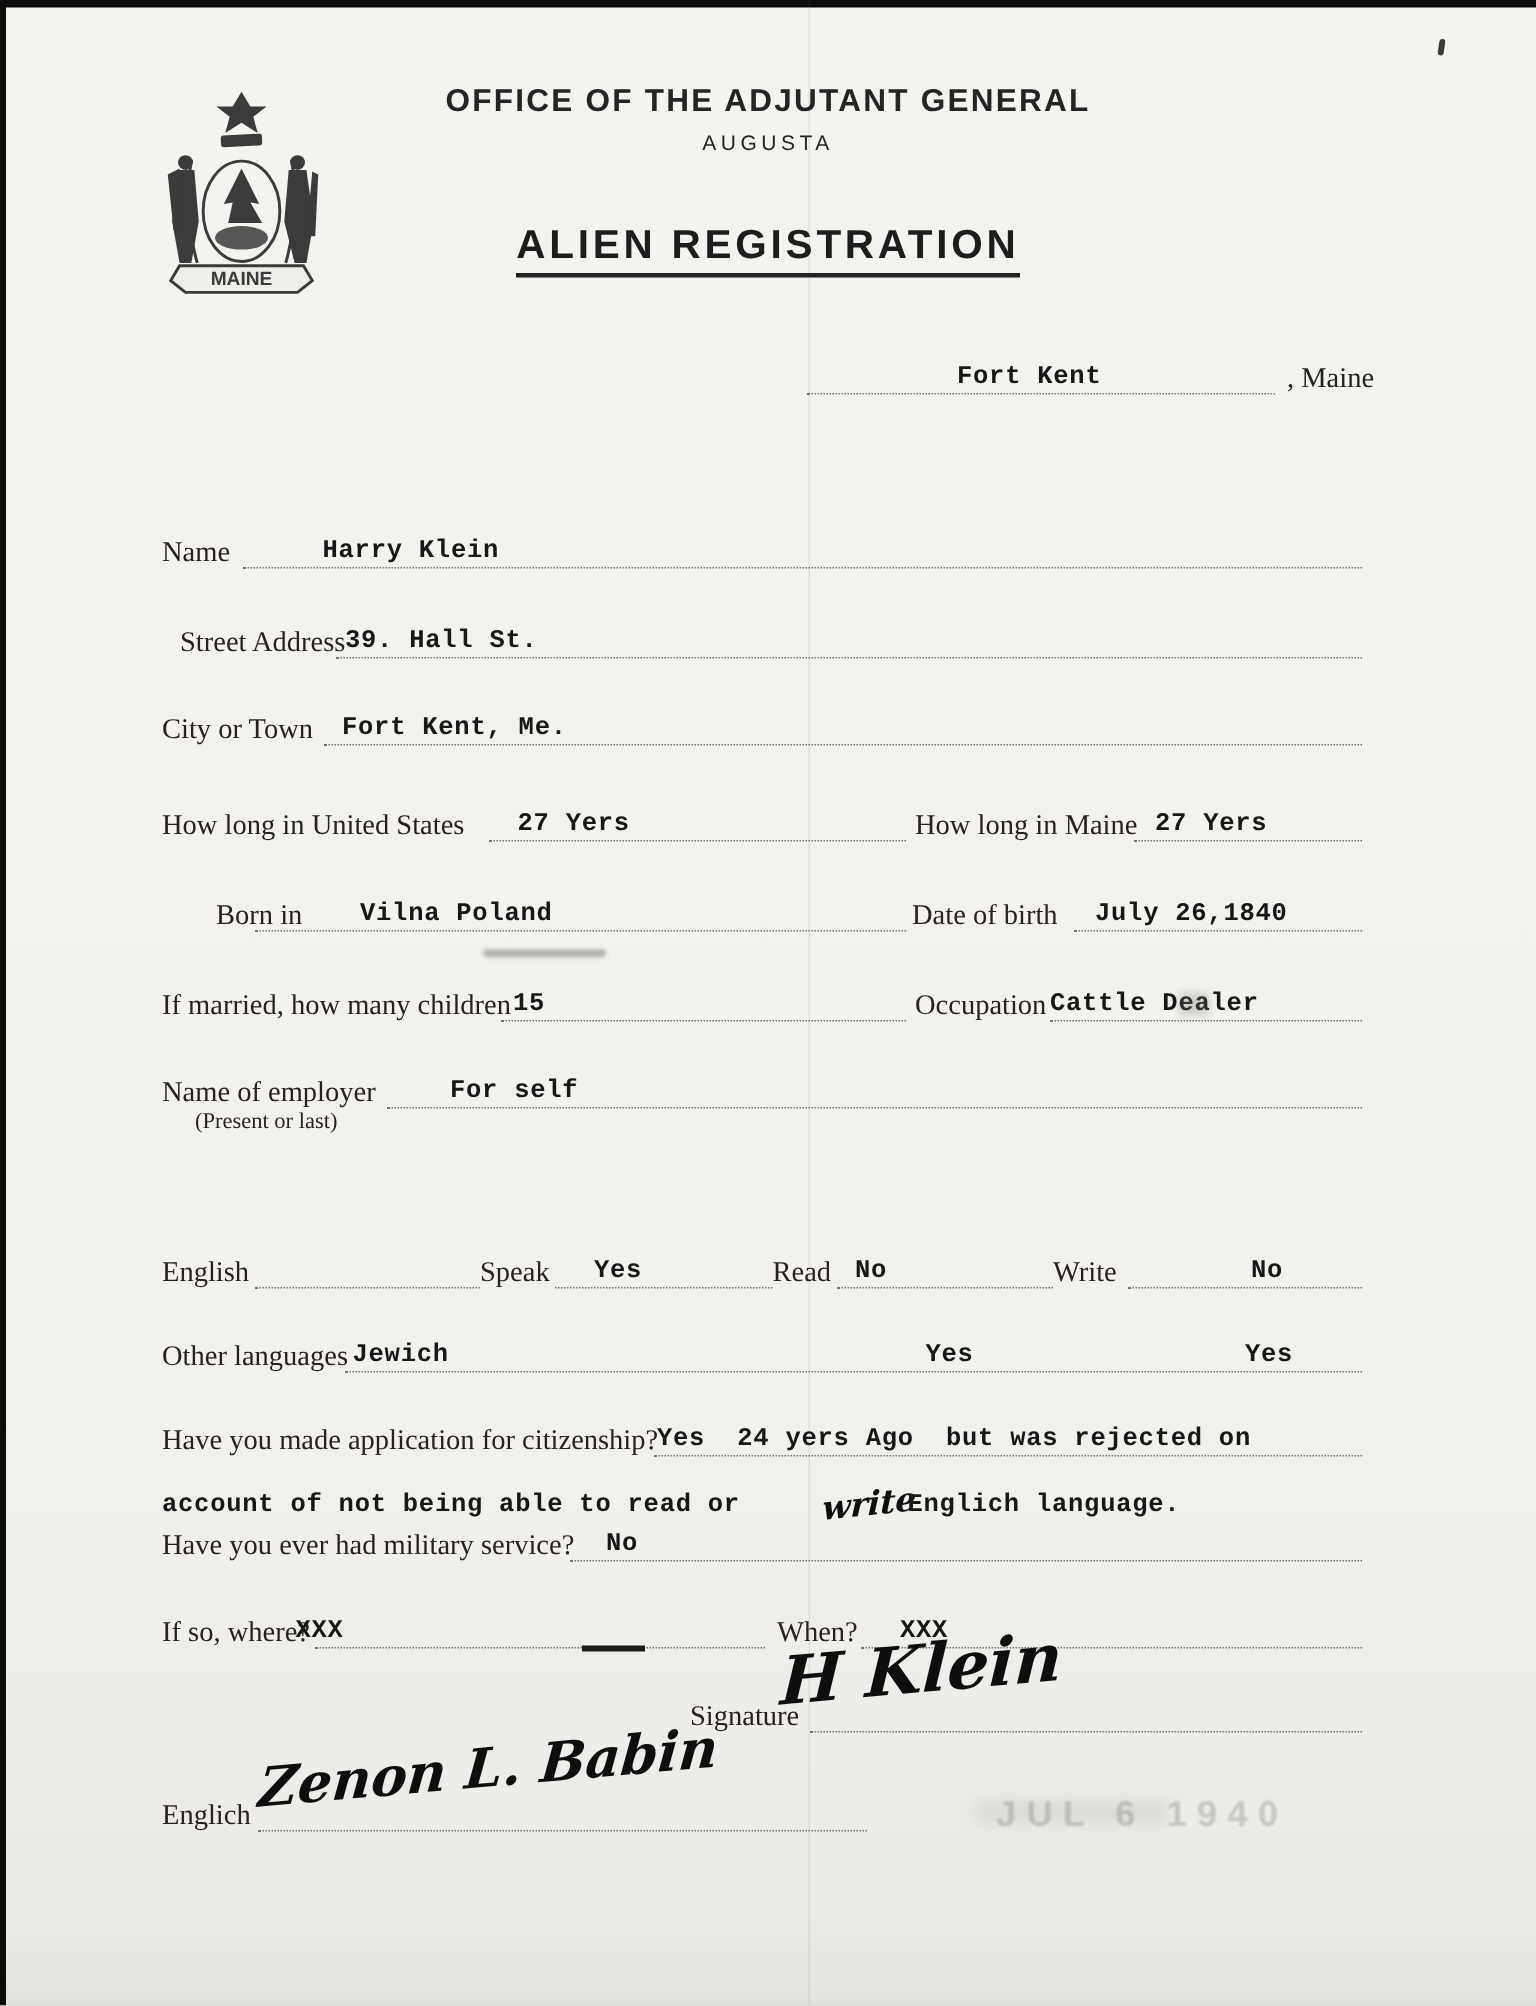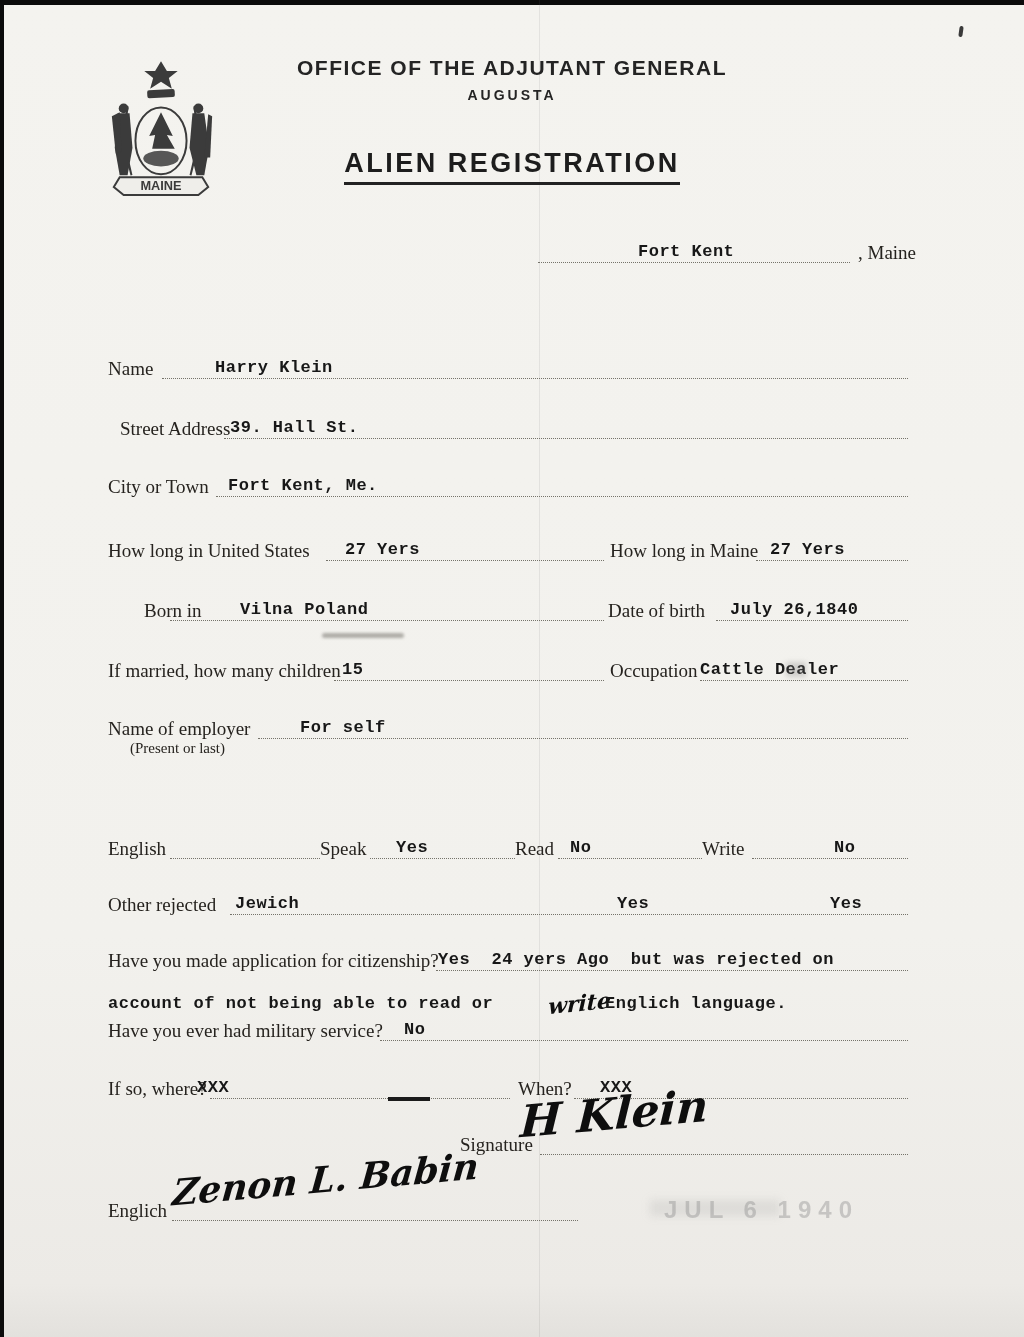--- a/index.html
+++ b/index.html
@@ -8,21 +8,21 @@
         font-family:"Liberation Serif",serif;color:#24221e;}
   .edge-top{position:absolute;top:0;left:0;width:100%;height:5px;background:#0b0b0b;}
   .edge-left{position:absolute;top:0;left:0;width:4px;height:100%;background:#0b0b0b;}
   .crease{position:absolute;left:539px;top:0;width:1px;height:100%;background:rgba(110,110,110,0.12);}
   .tick{position:absolute;left:959px;top:26px;width:4px;height:11px;background:#3a3a3a;border-radius:2px;transform:rotate(8deg);}
 
   
   .hdr{position:absolute;left:232px;top:48px;width:560px;text-align:center;font-family:"Liberation Sans",sans-serif;color:#242424;}
   .hdr .l1{font-size:15px;font-weight:700;letter-spacing:3px;}
   .hdr .l2{font-size:21px;font-weight:700;letter-spacing:1.5px;margin-top:8px;}
-  .hdr .l3{font-size:14px;font-weight:700;letter-spacing:3px;margin-top:7px;}
+  .hdr .l3{font-size:14px;font-weight:400;letter-spacing:3px;margin-top:7px;}
   .title{position:absolute;left:232px;top:148px;width:560px;text-align:center;}
   .title span{display:inline-block;font-family:"Liberation Sans",sans-serif;font-size:27px;font-weight:700;
               letter-spacing:2.5px;color:#1d1d1d;border-bottom:3px solid #222;padding-bottom:3px;}
   .seal{position:absolute;left:102px;top:56px;width:118px;height:150px;}
 
   
   .row{position:absolute;left:108px;width:800px;height:30px;}
   .lbl{position:absolute;bottom:2px;font-size:19px;color:#26231f;white-space:nowrap;}
   .sublbl{position:absolute;font-size:15px;color:#26231f;white-space:nowrap;}
   .rule{position:absolute;bottom:3px;border-bottom:1px dotted #75736a;height:0;}
@@ -149,21 +149,21 @@
     <span class="typed" style="left:288px;">Yes</span>
     <span class="lbl" style="left:407px;">Read</span>
     <span class="rule" style="left:450px;width:144px;"></span>
     <span class="typed" style="left:462px;">No</span>
     <span class="lbl" style="left:594px;">Write</span>
     <span class="rule" style="left:644px;right:0;"></span>
     <span class="typed" style="left:726px;">No</span>
   </div>
 
   <div class="row" style="top:888px;">
-    <span class="lbl" style="left:0;">Other rejected</span>
+    <span class="lbl" style="left:0;">Other languages</span>
     <span class="rule" style="left:122px;right:0;"></span>
     <span class="typed" style="left:127px;">Jewich</span>
     <span class="typed" style="left:509px;">Yes</span>
     <span class="typed" style="left:722px;">Yes</span>
   </div>
 
   <div class="row" style="top:944px;">
     <span class="lbl" style="left:0;">Have you made application for citizenship?</span>
     <span class="rule" style="left:328px;right:0;"></span>
     <span class="typed" style="left:330px;">Yes  24 yers Ago  but was rejected on</span>

